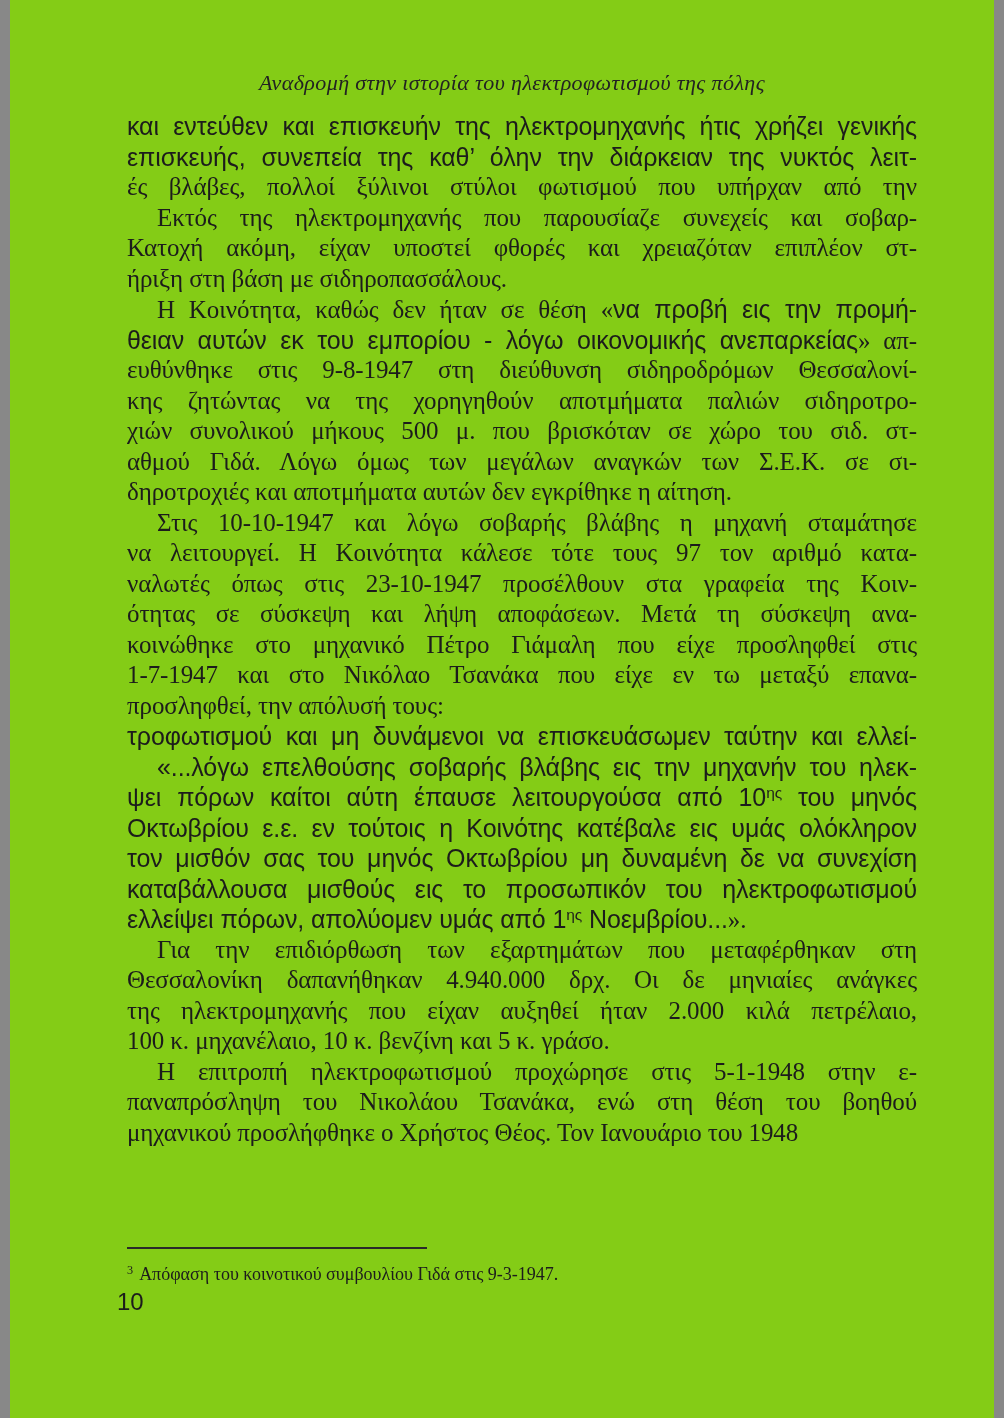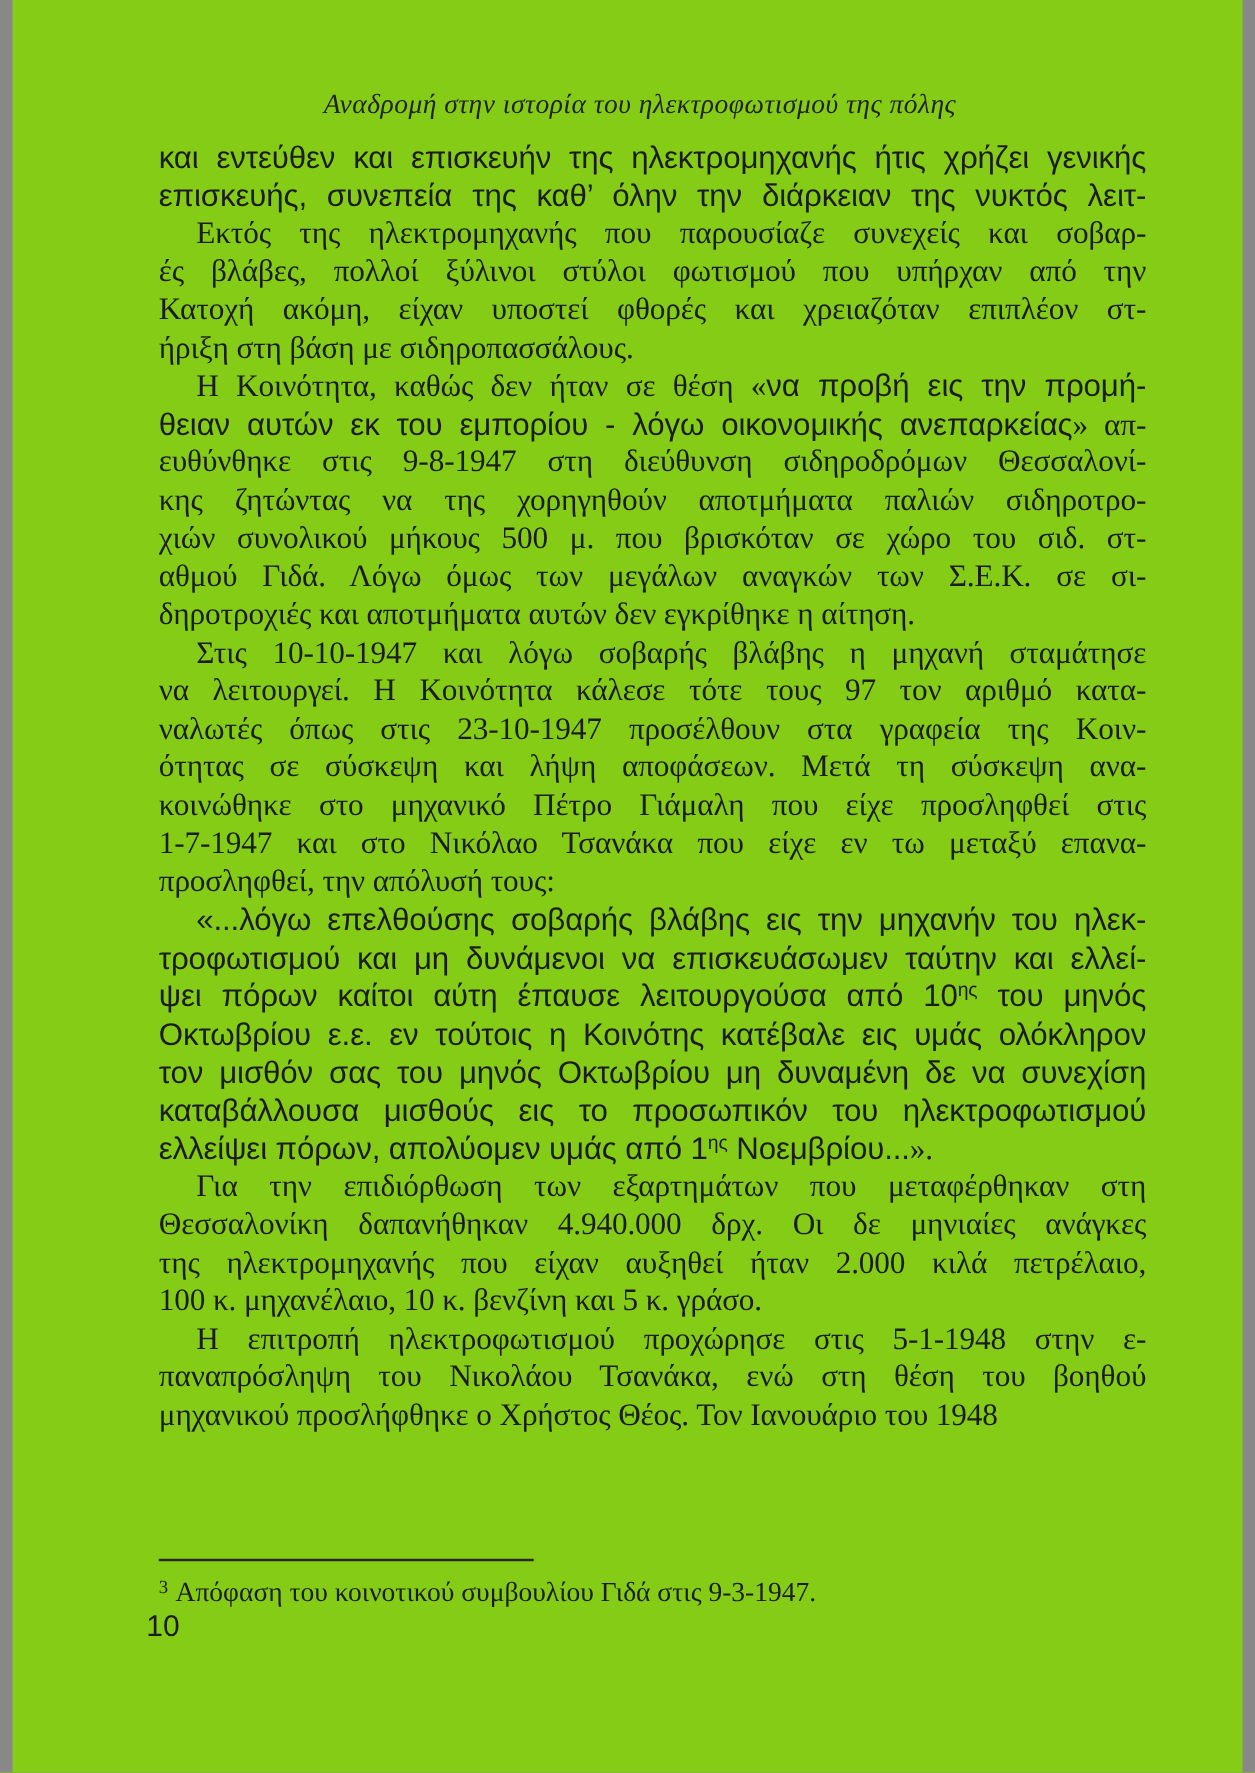--- a/index.html
+++ b/index.html
@@ -58,21 +58,21 @@
     width: 300px;
     height: 0;
     border-top: 2px solid #2a2a2a;
   }
   .footnote {
     position: absolute;
     left: 117px;
     top: 1260px;
     width: 790px;
     font-family: "Liberation Serif", serif;
-    font-size: 22px;
+    font-size: 18px;
     line-height: 28px;
     color: #1c1c1c;
   }
   .footnote .fn-marker {
     font-size: 0.68em;
     position: relative;
     top: -0.5em;
     margin-right: 6px;
   }
   .page-number {
@@ -87,40 +87,40 @@
 </style>
 </head>
 <body>
 
 <div class="page">
   <div class="running-header">Αναδρομή στην ιστορία του ηλεκτροφωτισμού της πόλης</div>
 
   <div class="text-block" id="body-text">
       <div class="line"><span class="seg-sans">και εντεύθεν και επισκευήν της ηλεκτρομηχανής ήτις χρήζει γενικής</span></div>
       <div class="line"><span class="seg-sans">επισκευής, συνεπεία της καθ’ όλην την διάρκειαν της νυκτός λειτ-</span></div>
+      <div class="line"><span class="seg-serif">ές βλάβες, πολλοί ξύλινοι στύλοι φωτισμού που υπήρχαν από την</span></div>
       <div class="line indent"><span class="seg-serif">Εκτός της ηλεκτρομηχανής που παρουσίαζε συνεχείς και σοβαρ-</span></div>
-      <div class="line"><span class="seg-serif">ές βλάβες, πολλοί ξύλινοι στύλοι φωτισμού που υπήρχαν από την</span></div>
       <div class="line"><span class="seg-serif">Κατοχή ακόμη, είχαν υποστεί φθορές και χρειαζόταν επιπλέον στ-</span></div>
       <div class="line no-justify"><span class="seg-serif">ήριξη στη βάση με σιδηροπασσάλους.</span></div>
       <div class="line indent"><span class="seg-serif">Η Κοινότητα, καθώς δεν ήταν σε θέση «</span><span class="seg-sans">να προβή εις την προμή-</span></div>
       <div class="line"><span class="seg-sans">θειαν αυτών εκ του εμπορίου - λόγω οικονομικής ανεπαρκείας</span><span class="seg-serif">» απ-</span></div>
       <div class="line"><span class="seg-serif">ευθύνθηκε στις 9-8-1947 στη διεύθυνση σιδηροδρόμων Θεσσαλονί-</span></div>
       <div class="line"><span class="seg-serif">κης ζητώντας να της χορηγηθούν αποτμήματα παλιών σιδηροτρο-</span></div>
       <div class="line"><span class="seg-serif">χιών συνολικού μήκους 500 μ. που βρισκόταν σε χώρο του σιδ. στ-</span></div>
       <div class="line"><span class="seg-serif">αθμού Γιδά. Λόγω όμως των μεγάλων αναγκών των Σ.Ε.Κ. σε σι-</span></div>
       <div class="line no-justify"><span class="seg-serif">δηροτροχιές και αποτμήματα αυτών δεν εγκρίθηκε η αίτηση.</span></div>
       <div class="line indent"><span class="seg-serif">Στις 10-10-1947 και λόγω σοβαρής βλάβης η μηχανή σταμάτησε</span></div>
       <div class="line"><span class="seg-serif">να λειτουργεί. Η Κοινότητα κάλεσε τότε τους 97 τον αριθμό κατα-</span></div>
       <div class="line"><span class="seg-serif">ναλωτές όπως στις 23-10-1947 προσέλθουν στα γραφεία της Κοιν-</span></div>
       <div class="line"><span class="seg-serif">ότητας σε σύσκεψη και λήψη αποφάσεων. Μετά τη σύσκεψη ανα-</span></div>
       <div class="line"><span class="seg-serif">κοινώθηκε στο μηχανικό Πέτρο Γιάμαλη που είχε προσληφθεί στις</span></div>
       <div class="line"><span class="seg-serif">1-7-1947 και στο Νικόλαο Τσανάκα που είχε εν τω μεταξύ επανα-</span></div>
       <div class="line no-justify"><span class="seg-serif">προσληφθεί, την απόλυσή τους:</span></div>
+      <div class="line"><span class="seg-sans">τροφωτισμού και μη δυνάμενοι να επισκευάσωμεν ταύτην και ελλεί-</span></div>
       <div class="line indent"><span class="seg-sans">«...λόγω επελθούσης σοβαρής βλάβης εις την μηχανήν του ηλεκ-</span></div>
-      <div class="line"><span class="seg-sans">τροφωτισμού και μη δυνάμενοι να επισκευάσωμεν ταύτην και ελλεί-</span></div>
       <div class="line"><span class="seg-sans">ψει πόρων καίτοι αύτη έπαυσε λειτουργούσα από 10</span><span class="seg-sans sup">ης</span><span class="seg-sans"> του μηνός</span></div>
       <div class="line"><span class="seg-sans">Οκτωβρίου ε.ε. εν τούτοις η Κοινότης κατέβαλε εις υμάς ολόκληρον</span></div>
       <div class="line"><span class="seg-sans">τον μισθόν σας του μηνός Οκτωβρίου μη δυναμένη δε να συνεχίση</span></div>
       <div class="line"><span class="seg-sans">καταβάλλουσα μισθούς εις το προσωπικόν του ηλεκτροφωτισμού</span></div>
       <div class="line no-justify"><span class="seg-sans">ελλείψει πόρων, απολύομεν υμάς από 1</span><span class="seg-sans sup">ης</span><span class="seg-sans"> Νοεμβρίου...</span><span class="seg-serif">».</span></div>
       <div class="line indent"><span class="seg-serif">Για την επιδιόρθωση των εξαρτημάτων που μεταφέρθηκαν στη</span></div>
       <div class="line"><span class="seg-serif">Θεσσαλονίκη δαπανήθηκαν 4.940.000 δρχ. Οι δε μηνιαίες ανάγκες</span></div>
       <div class="line"><span class="seg-serif">της ηλεκτρομηχανής που είχαν αυξηθεί ήταν 2.000 κιλά πετρέλαιο,</span></div>
       <div class="line no-justify"><span class="seg-serif">100 κ. μηχανέλαιο, 10 κ. βενζίνη και 5 κ. γράσο.</span></div>
       <div class="line indent"><span class="seg-serif">Η επιτροπή ηλεκτροφωτισμού προχώρησε στις 5-1-1948 στην ε-</span></div>

